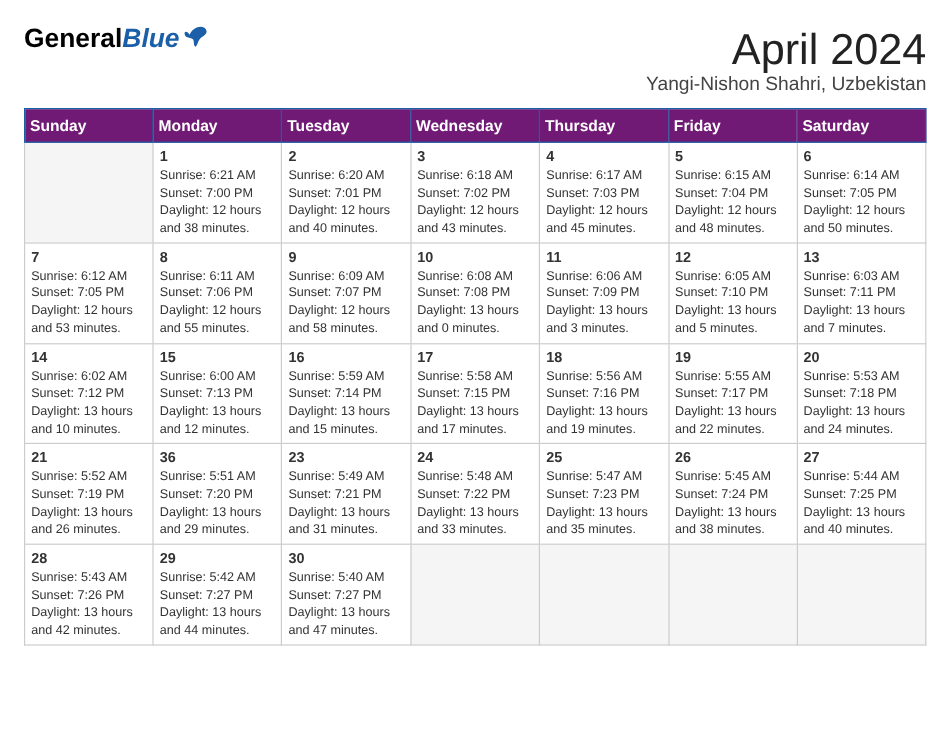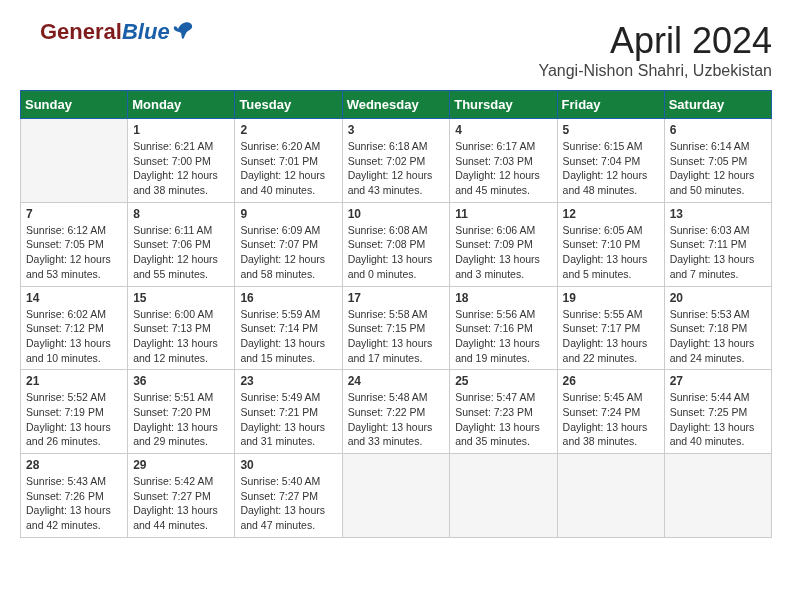--- a/index.html
+++ b/index.html
@@ -20,41 +20,41 @@
       display: flex;
       flex-direction: column;
       align-items: flex-start;
     }
     .logo-text {
       font-size: 22px;
       font-weight: bold;
       color: #333;
       line-height: 1.1;
     }
-    .logo-general { color: #7f1d1d; margin-left: 20px; }
+    .logo-general { color: #000000; }
     .logo-blue { color: #1a5fa8; font-style: italic; }
     .title-block {
       text-align: right;
     }
     .title-month {
       font-size: 36px;
       font-weight: normal;
       color: #222;
     }
     .title-location {
       font-size: 16px;
       color: #444;
     }
     .calendar {
       width: 100%;
       border-collapse: collapse;
       border: 1px solid #ccc;
     }
     .calendar th {
-      background-color: #15803d;
+      background-color: #701a75;
       color: #fff;
       font-size: 13px;
       padding: 6px 4px;
       text-align: left;
       border: 1px solid #1a5fa8;
     }
     .calendar td {
       vertical-align: top;
       border: 1px solid #ccc;
       padding: 4px 5px;

